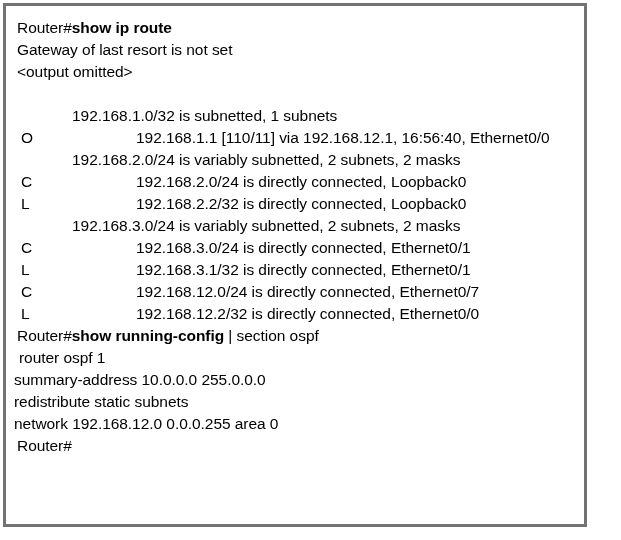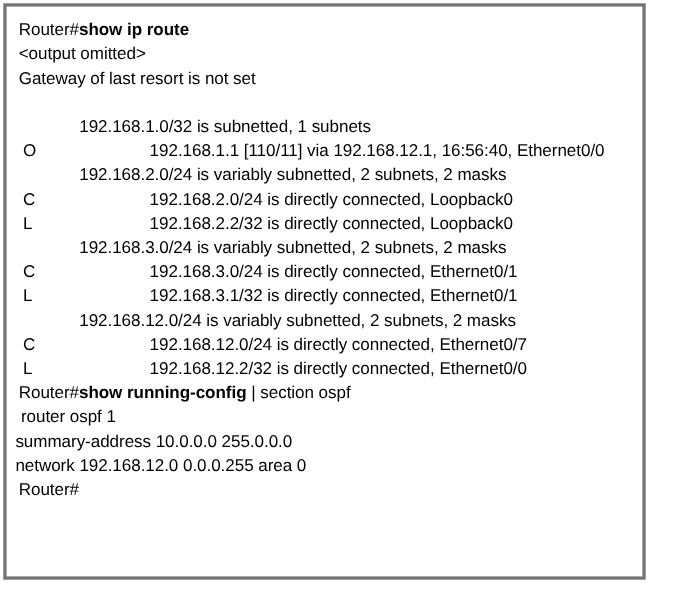--- a/index.html
+++ b/index.html
@@ -78,34 +78,34 @@
 
   .bold { font-weight: bold; }
 </style>
 </head>
 <body>
 
 <div id="screenshot">
   <div class="cli-panel">
     <div class="cli-body" id="cli-body">
         <div class="cli-line pad-prompt"><span>Router#</span><span class="bold">show ip route</span></div>
+        <div class="cli-line pad-plain">Gateway of last resort is not set</div>
         <div class="cli-line pad-plain">&lt;output omitted&gt;</div>
-        <div class="cli-line pad-plain">Gateway of last resort is not set</div>
         <div class="cli-line blank">&nbsp;</div>
         <div class="cli-line pad-subnet">192.168.1.0/32 is subnetted, 1 subnets</div>
         <div class="cli-line route-row"><span class="route-code">O</span><span class="route-text">192.168.1.1 [110/11] via 192.168.12.1, 16:56:40, Ethernet0/0</span></div>
         <div class="cli-line pad-subnet">192.168.2.0/24 is variably subnetted, 2 subnets, 2 masks</div>
         <div class="cli-line route-row"><span class="route-code">C</span><span class="route-text">192.168.2.0/24 is directly connected, Loopback0</span></div>
         <div class="cli-line route-row"><span class="route-code">L</span><span class="route-text">192.168.2.2/32 is directly connected, Loopback0</span></div>
         <div class="cli-line pad-subnet">192.168.3.0/24 is variably subnetted, 2 subnets, 2 masks</div>
         <div class="cli-line route-row"><span class="route-code">C</span><span class="route-text">192.168.3.0/24 is directly connected, Ethernet0/1</span></div>
         <div class="cli-line route-row"><span class="route-code">L</span><span class="route-text">192.168.3.1/32 is directly connected, Ethernet0/1</span></div>
-        <div class="cli-line pad-subnet">192.168.12.0/24 is variably subnetted, 2 subnets, 2 masks</div>
         <div class="cli-line route-row"><span class="route-code">C</span><span class="route-text">192.168.12.0/24 is directly connected, Ethernet0/7</span></div>
         <div class="cli-line route-row"><span class="route-code">L</span><span class="route-text">192.168.12.2/32 is directly connected, Ethernet0/0</span></div>
         <div class="cli-line pad-prompt"><span>Router#</span><span class="bold">show running-config</span><span> | section ospf</span></div>
         <div class="cli-line pad-cfg-head">router ospf 1</div>
         <div class="cli-line pad-cfg">summary-address 10.0.0.0 255.0.0.0</div>
+        <div class="cli-line pad-cfg">redistribute static subnets</div>
         <div class="cli-line pad-cfg">network 192.168.12.0 0.0.0.255 area 0</div>
         <div class="cli-line pad-plain">Router#</div>
       </div>
   </div>
 </div>
 
 </body></html>

